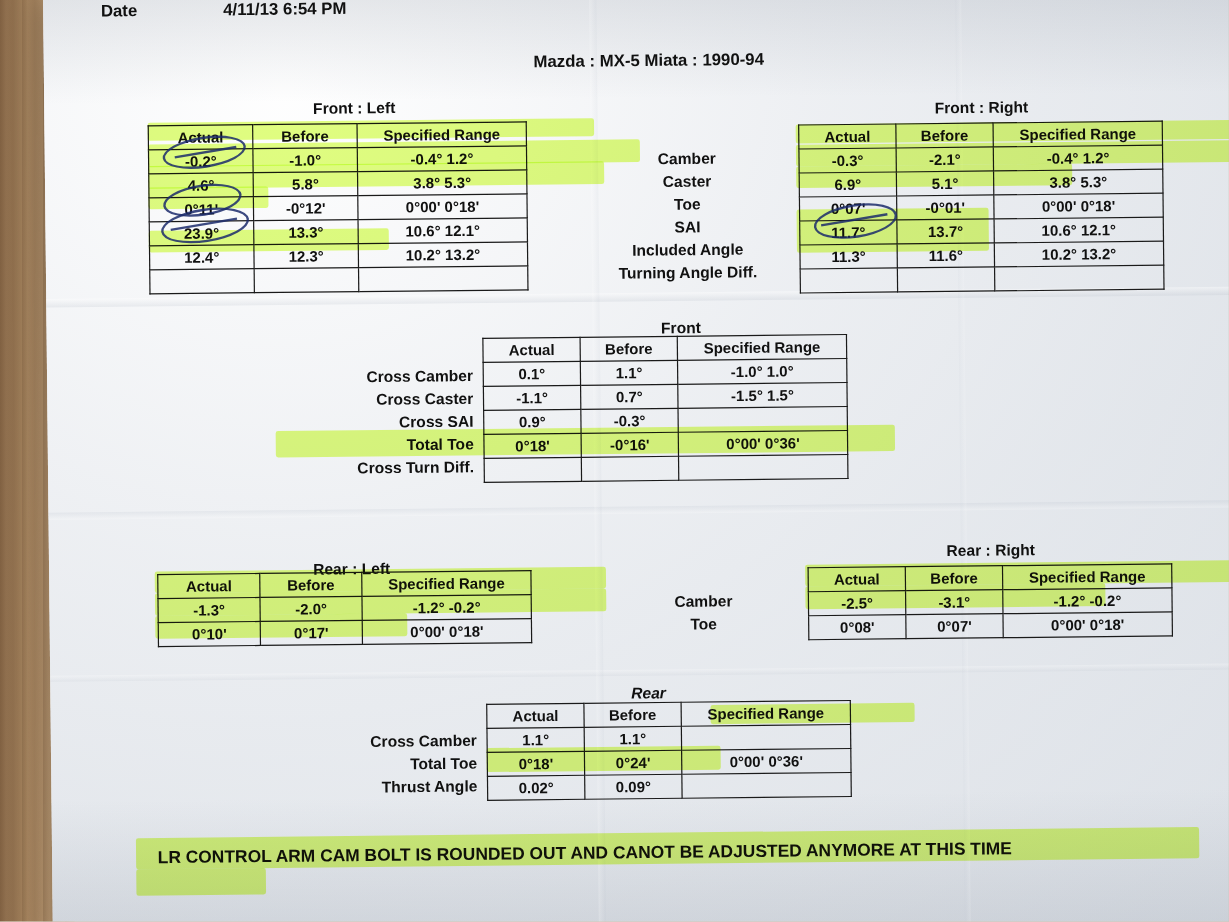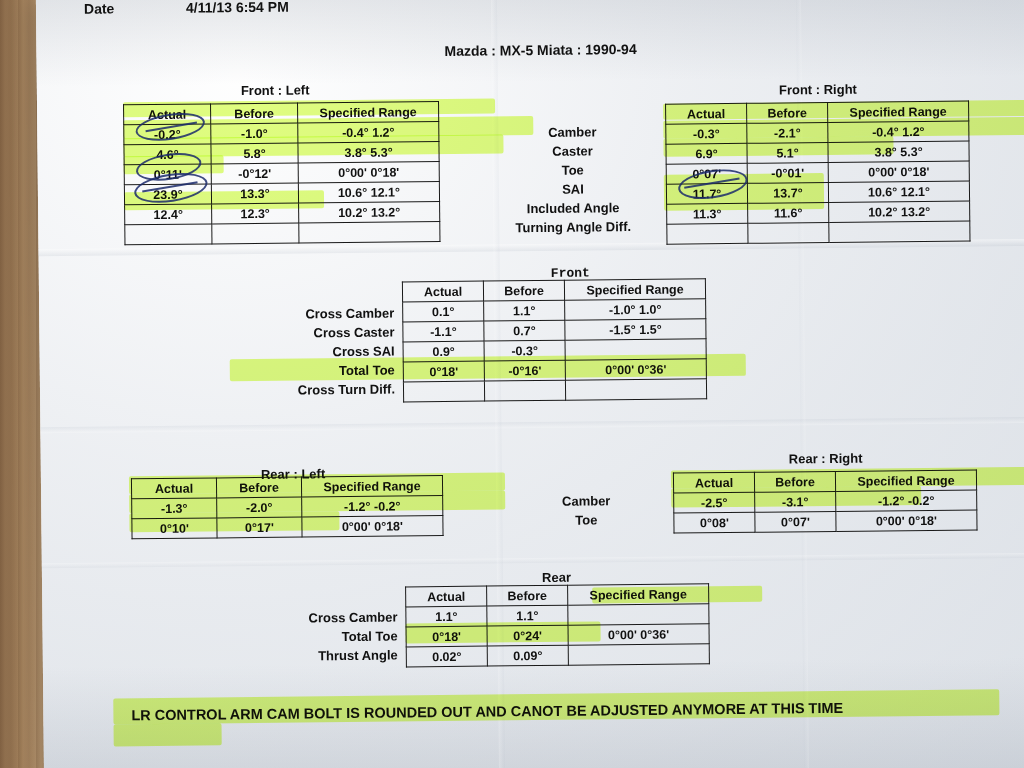--- a/index.html
+++ b/index.html
@@ -162,21 +162,21 @@
     <div class="crease h3"></div>
     <div class="crease v1"></div>
     <div class="crease v2"></div>
 
     <div class="content">
 
       <div class="abs datehdr" style="left:28px; top:4px;margin-left:20px;">Date</div>
       <div class="abs datehdr" style="left:150px; top:4px;">4/11/13 6:54 PM</div>
       <div class="abs carhdr" style="left:408px; top:50px;">Mazda : MX-5 Miata : 1990-94</div>
 
-      <div class="abs lbl" style="left:204px; top:88px;">Front : Left</div>
+      <div class="abs lbl" style="left:224px; top:88px;">Front : Left</div>
       <div class="abs" style="left:86px; top:108px;">
         <table class="algn">
           <tbody>
               <tr>
             <th style="width:78px">Actual</th>
             <th style="width:78px">Before</th>
             <th class="spec-wide">Specified Range</th>
           </tr>
           <tr>
             <td class="v-act">-0.2°</td>
@@ -257,21 +257,21 @@
           </tr>
           <tr>
             <td class="blank"></td>
             <td class="blank"></td>
             <td class="blank"></td>
           </tr>
         </tbody>
           </table>
       </div>
 
-      <div class="abs lbl" style="left:512px; top:274px;font-family:Liberation Mono, monospace;">Front</div>
+      <div class="abs lbl" style="left:512px; top:274px;">Front</div>
       <div class="abs rowlabels" style="left:175px; top:310px; width:180px;">
         <div>Cross Camber</div>
         <div>Cross Caster</div>
         <div>Cross SAI</div>
         <div>Total Toe</div>
         <div>Cross Turn Diff.</div>
       </div>
       <div class="abs" style="left:363px; top:288px;">
         <table class="algn">
           <tbody>
@@ -353,21 +353,21 @@
           </tr>
           <tr>
             <td class="v-act">0°08'</td>
             <td class="v-act">0°07'</td>
             <td class="v-spec">0°00' 0°18'</td>
           </tr>
         </tbody>
           </table>
       </div>
 
-      <div class="abs lbl" style="left:500px; top:578px;">Rear</div>
+      <div class="abs lbl" style="left:484px; top:578px;font-style:italic;">Rear</div>
       <div class="abs rowlabels" style="left:175px; top:614px; width:180px;">
         <div>Cross Camber</div>
         <div>Total Toe</div>
         <div>Thrust Angle</div>
       </div>
       <div class="abs" style="left:363px; top:593px;">
         <table class="algn">
           <tbody>
               <tr>
             <th style="width:72px">Actual</th>

